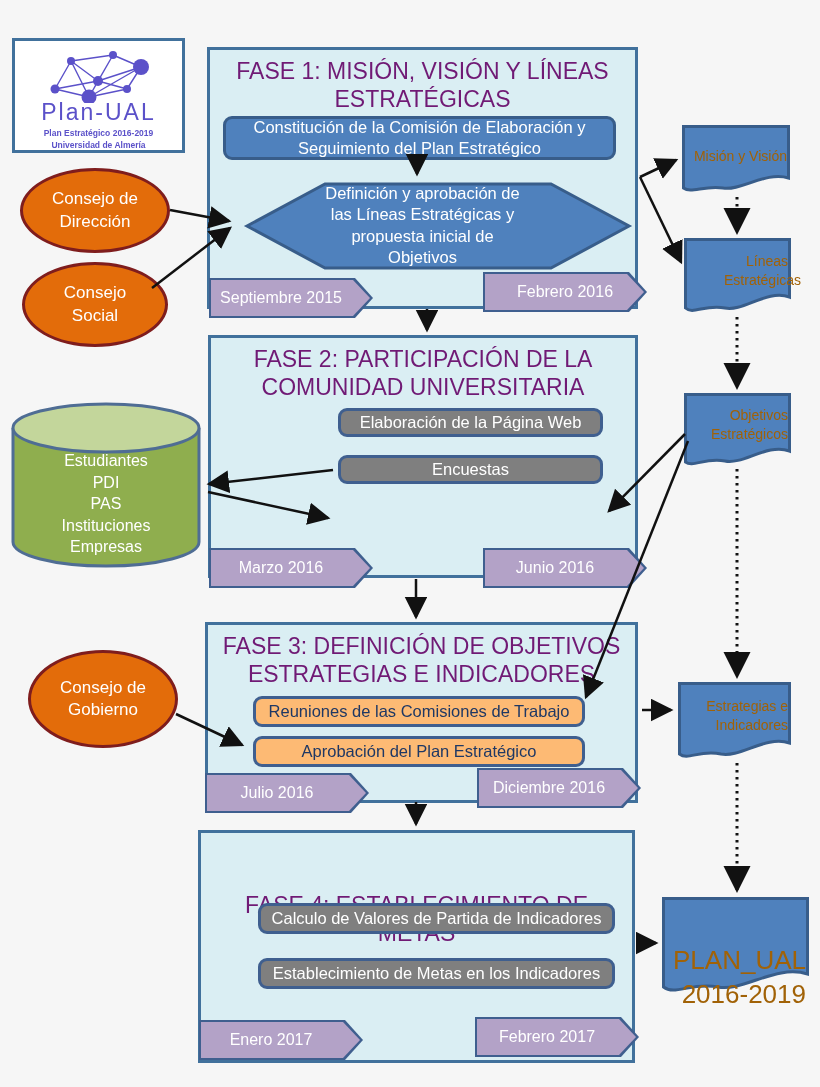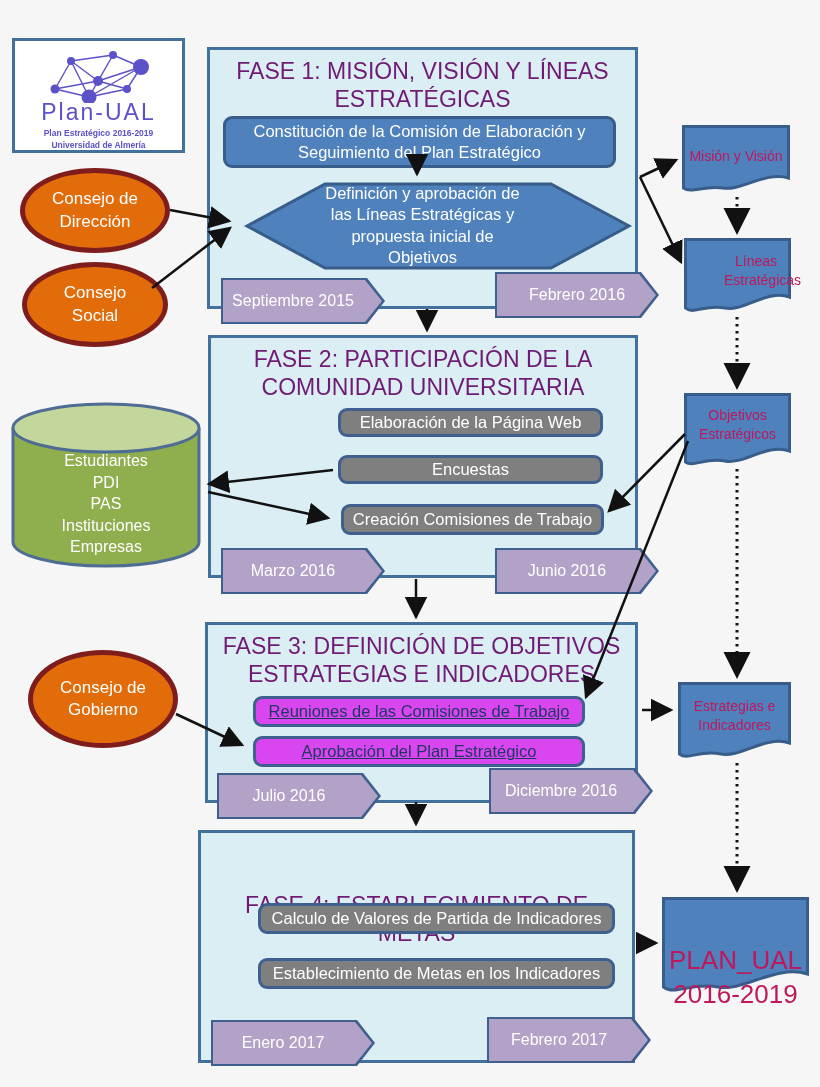--- a/index.html
+++ b/index.html
@@ -11,39 +11,39 @@
   .panel{position:absolute;background:#daeef3;border:3px solid #41719c;box-sizing:border-box;}
   .panel-title{position:absolute;left:4px;right:4px;top:7px;text-align:center;color:#701a75;
                font-size:23px;line-height:1.22;font-weight:500;}
 
   
   .step{position:absolute;display:flex;align-items:center;justify-content:center;text-align:center;
         border-radius:9px;border:3px solid #385d8a;box-sizing:border-box;color:#fff;
         font-size:16.5px;line-height:1.25;}
   .step.blue{background:#4f81bd;}
   .step.gray{background:#7f7f7f;border-color:#3f5f8f;white-space:nowrap;}
-  .step.pink{background:#d946ef;border-color:#3f5f8f;color:#1f3864;white-space:nowrap;text-decoration:underline;}
-
-  
-  .ellipse{position:absolute;border-radius:50%;background:#e36c0a;border:5px solid #7f1d1d;
+  .step.pink{background:#fdba74;border-color:#3f5f8f;color:#1f3864;white-space:nowrap;}
+
+  
+  .ellipse{position:absolute;border-radius:50%;background:#e36c0a;border:3px solid #7f1d1d;
            box-sizing:border-box;color:#fff;display:flex;align-items:center;justify-content:center;
            text-align:center;font-size:17px;line-height:1.3;}
 
   
-  .banner{position:absolute;width:164px;height:46px;margin-left:12px;}
+  .banner{position:absolute;width:164px;height:40px;}
   .banner .b-outer{position:absolute;inset:0;background:#3f5f8f;
      clip-path:polygon(0 0,146px 0,164px 50%,146px 100%,0 100%);}
   .banner .b-inner{position:absolute;inset:2px;background:#b3a2c7;
      clip-path:polygon(0 0,142px 0,159px 50%,142px 100%,0 100%);}
   .banner .b-label{position:absolute;top:0;bottom:0;left:0;right:20px;display:flex;
      align-items:center;justify-content:center;color:#fff;font-size:16px;}
 
   
   .flag{position:absolute;}
-  .flag .flag-label{position:absolute;left:3px;right:3px;text-align:center;color:#be185d;
+  .flag .flag-label{position:absolute;left:3px;right:3px;text-align:right;color:#a16207;
      font-size:14px;line-height:1.35;}
 
   
   .hex-label{position:absolute;color:#fff;font-size:16.5px;line-height:1.3;text-align:center;}
 
   
   .cyl-label{position:absolute;left:0;right:0;top:52px;text-align:center;color:#fff;
      font-size:16px;line-height:1.35;}
 
   
@@ -97,32 +97,31 @@
       <div>Estudiantes</div>
       <div>PDI</div>
       <div>PAS</div>
       <div>Instituciones</div>
       <div>Empresas</div>
     </div>
   </div>
 
   <div class="panel" style="left:207px;top:47px;width:431px;height:262px;">
     <div class="panel-title">FASE 1: MISIÓN, VISIÓN Y LÍNEAS ESTRATÉGICAS</div>
-    <div class="step blue" style="left:13px;top:66px;width:393px;height:52px;">Constitución de la Comisión de Elaboración y Seguimiento del Plan Estratégico</div>
+    <div class="step blue" style="left:13px;top:66px;width:393px;height:44px;">Constitución de la Comisión de Elaboración y Seguimiento del Plan Estratégico</div>
     <svg class="abs" style="left:33px;top:131px;" width="390" height="90">
       <polygon points="4,45 82,3 308,3 386,45 308,87 82,87" fill="#4f81bd" stroke="#385d8a" stroke-width="3"></polygon>
     </svg>
     <div class="hex-label" style="left:105px;top:133px;width:215px;">Definición y aprobación de las Líneas Estratégicas y propuesta inicial de Objetivos</div>
   </div>
 
   <div class="panel" style="left:208px;top:335px;width:430px;height:243px;">
     <div class="panel-title">FASE 2: PARTICIPACIÓN DE LA COMUNIDAD UNIVERSITARIA</div>
     <div class="step gray" style="left:127px;top:70px;width:265px;height:29px;">Elaboración de la Página Web</div>
     <div class="step gray" style="left:127px;top:117px;width:265px;height:29px;">Encuestas</div>
-    <div class="step gray" style="left:130px;top:166px;width:263px;height:31px;">Creación Comisiones de Trabajo</div>
   </div>
 
   <div class="panel" style="left:205px;top:622px;width:433px;height:181px;">
     <div class="panel-title">FASE 3: DEFINICIÓN DE OBJETIVOS ESTRATEGIAS E INDICADORES</div>
     <div class="step pink" style="left:45px;top:71px;width:332px;height:31px;">Reuniones de las Comisiones de Trabajo</div>
     <div class="step pink" style="left:45px;top:111px;width:332px;height:31px;">Aprobación del Plan Estratégico</div>
   </div>
 
   <div class="panel" style="left:198px;top:830px;width:437px;height:233px;">
     <div class="panel-title" style="top:16px;margin-top:42px;">FASE 4: ESTABLECIMIENTO DE METAS</div>

